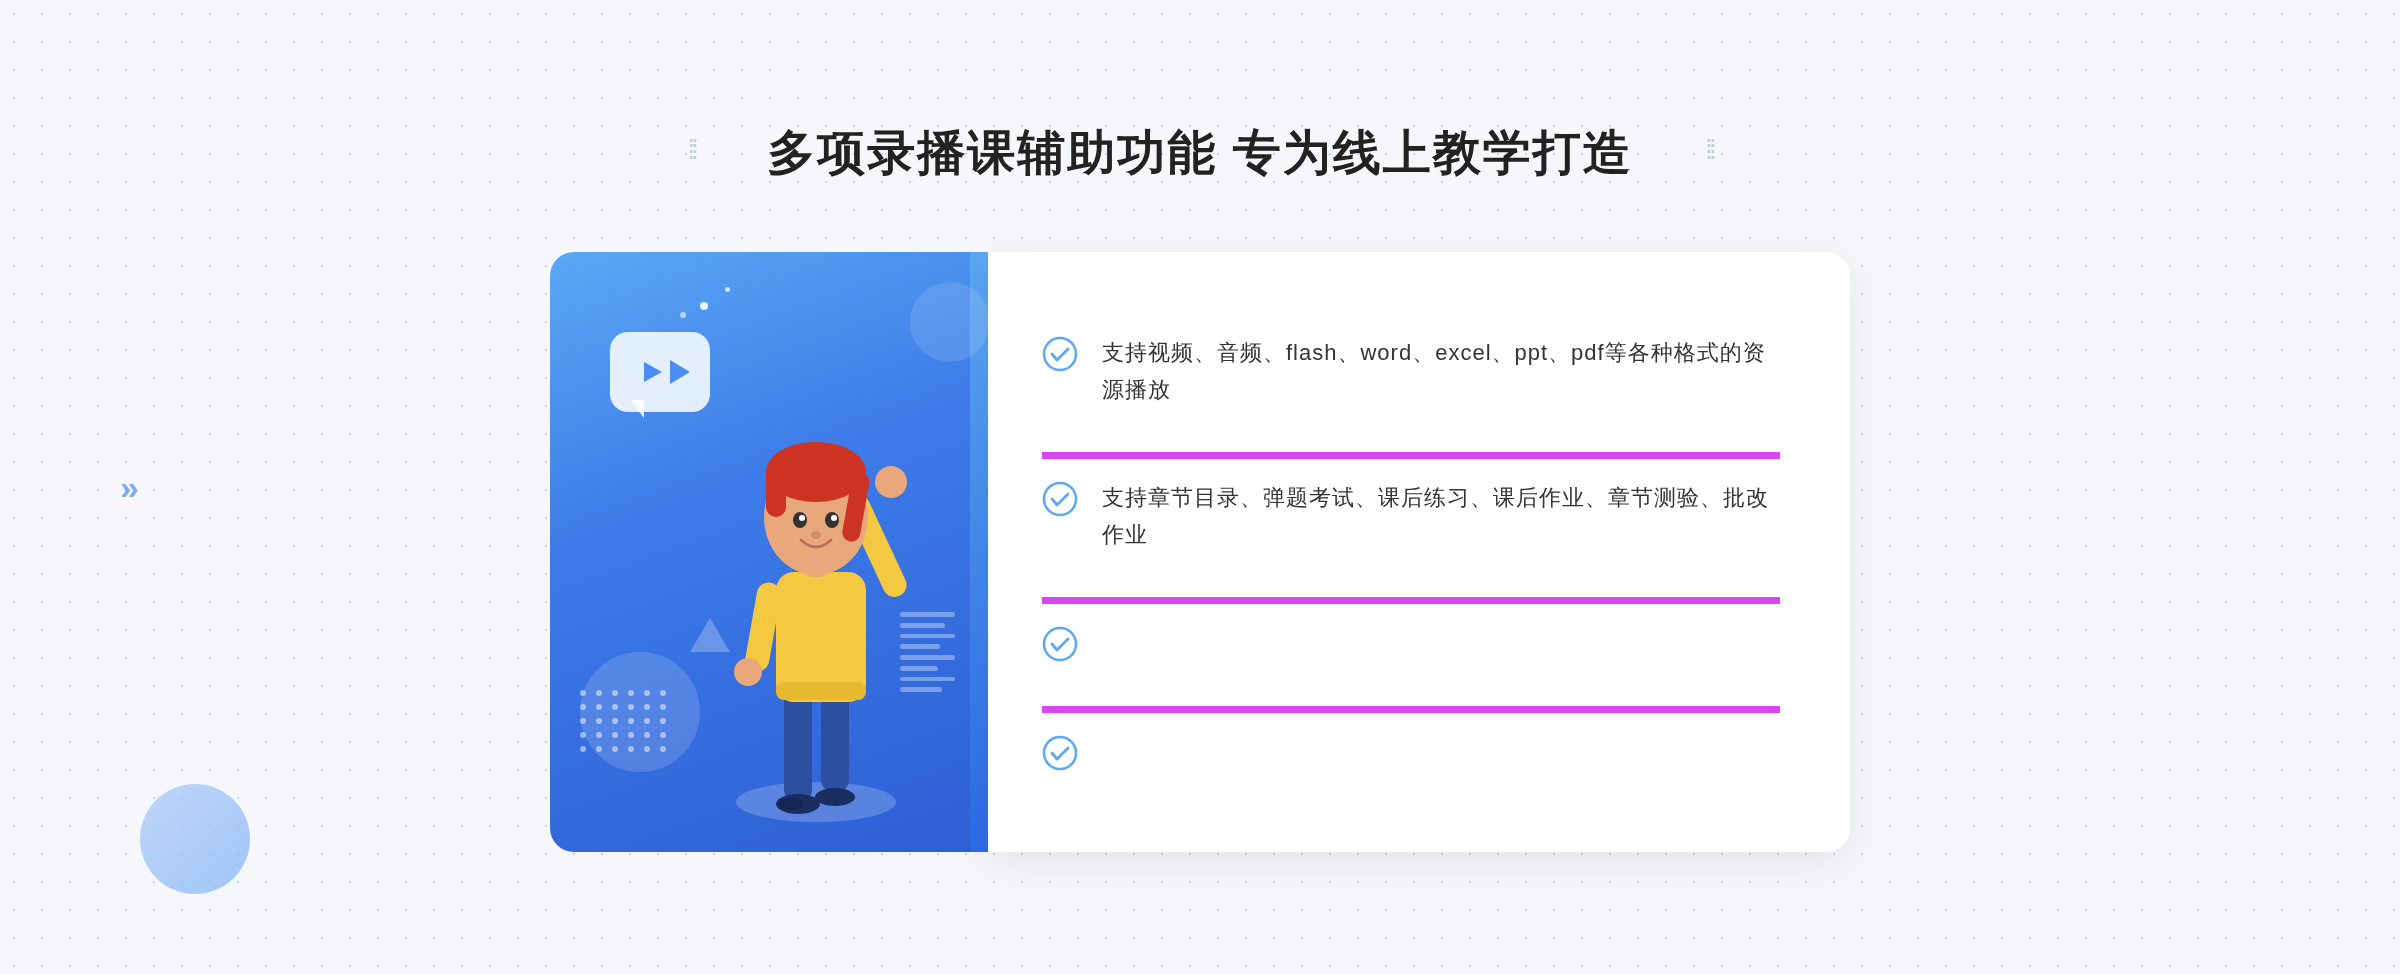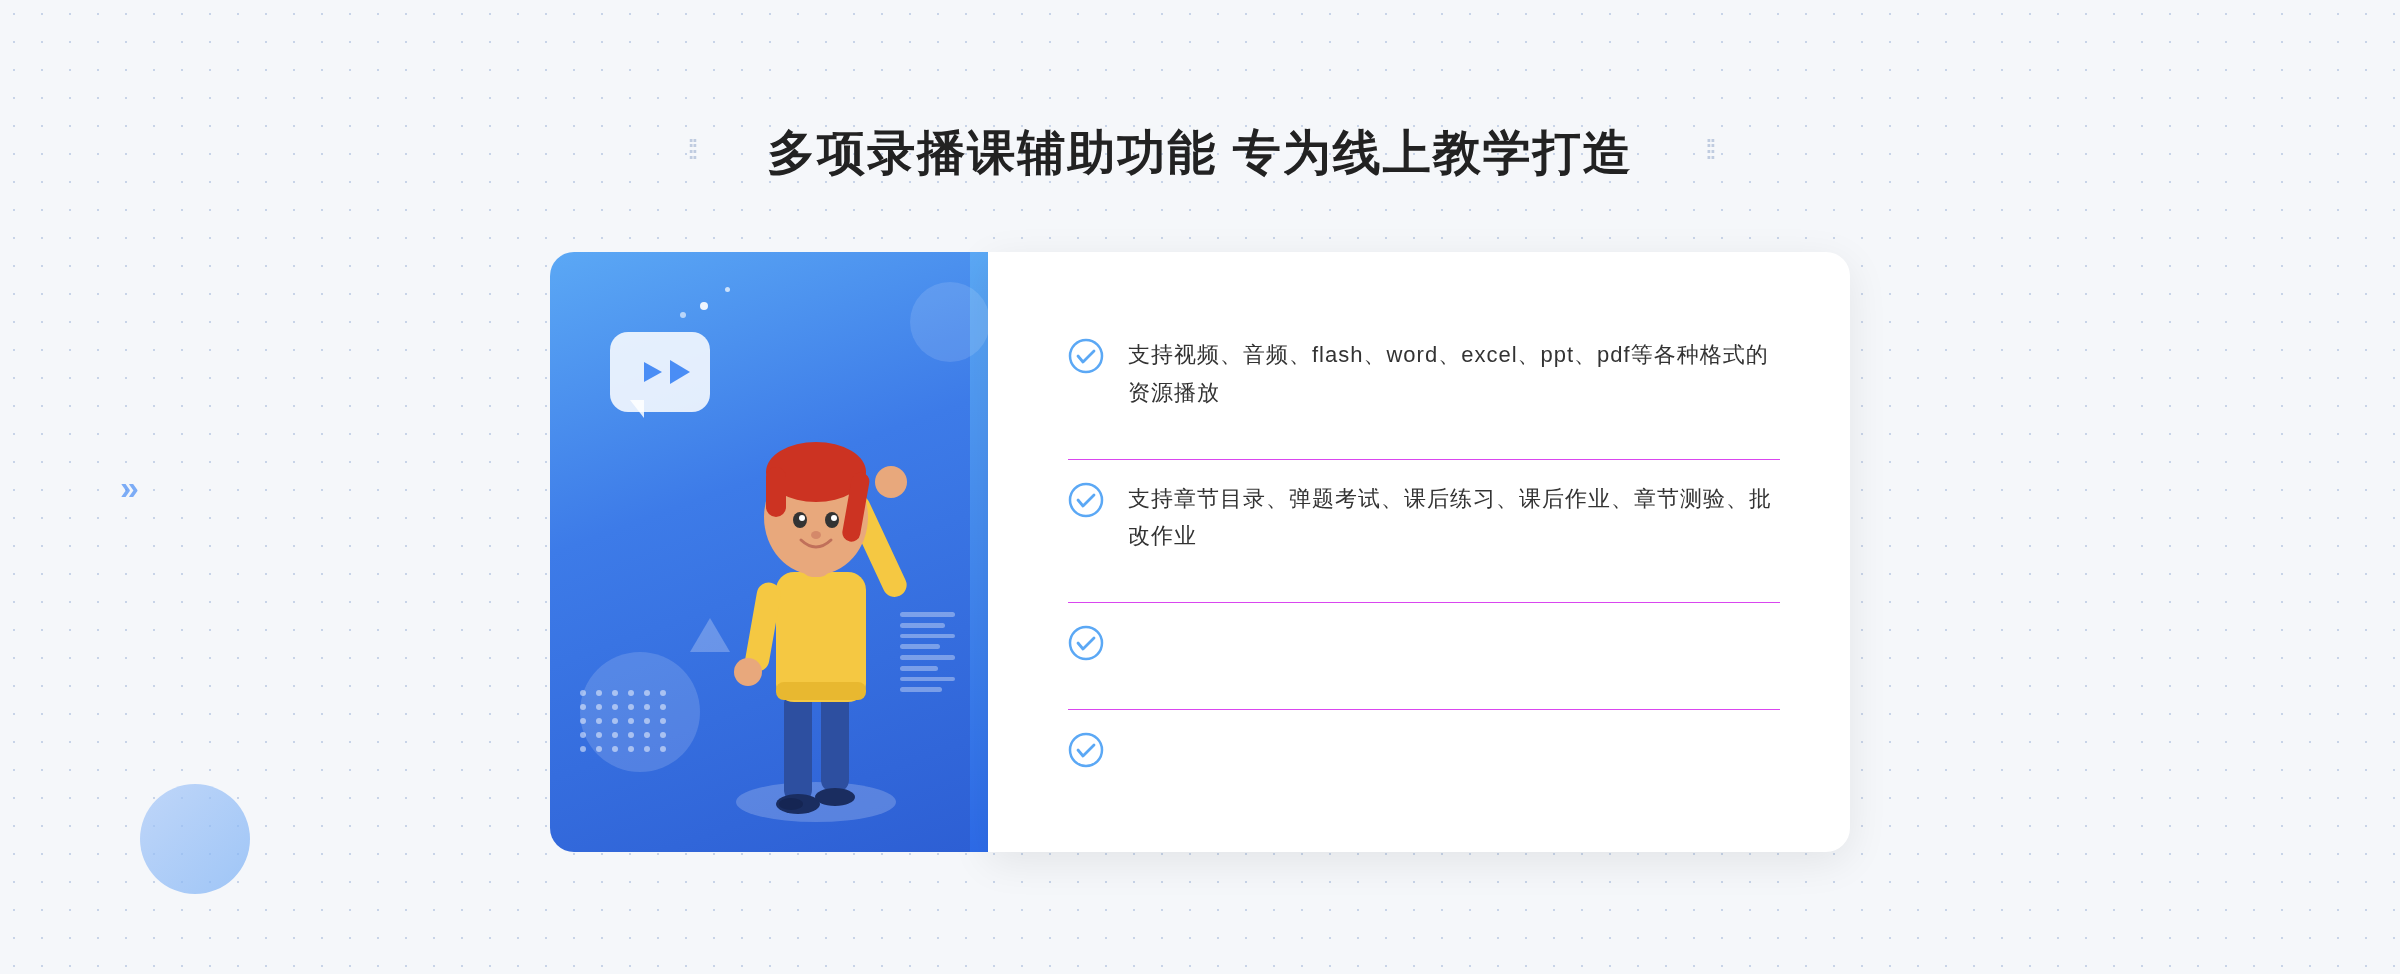--- a/index.html
+++ b/index.html
@@ -170,37 +170,37 @@
       width: 18px;
       background: linear-gradient(180deg, #5ba8f5 0%, #2d6be8 100%);
       flex-shrink: 0;
     }
 
     
     .features-card {
       flex: 1;
       background: white;
       border-radius: 0 24px 24px 0;
-      padding: 50px 70px 50px 80px;
+      padding: 50px 70px 50px 54px;
       display: flex;
       flex-direction: column;
       justify-content: space-around;
       min-height: 600px;
       box-shadow: 0 10px 40px rgba(0,0,0,0.08);
     }
 
     .feature-item {
       display: flex;
       align-items: flex-start;
       gap: 24px;
       padding: 20px 0;
     }
 
     .feature-item + .feature-item {
-      border-top: 1px solid #d946ef;
+      border-top: 7px solid #d946ef;
     }
 
     .check-icon {
       width: 36px;
       height: 36px;
       flex-shrink: 0;
       margin-top: 2px;
     }
 
     .check-icon svg {

